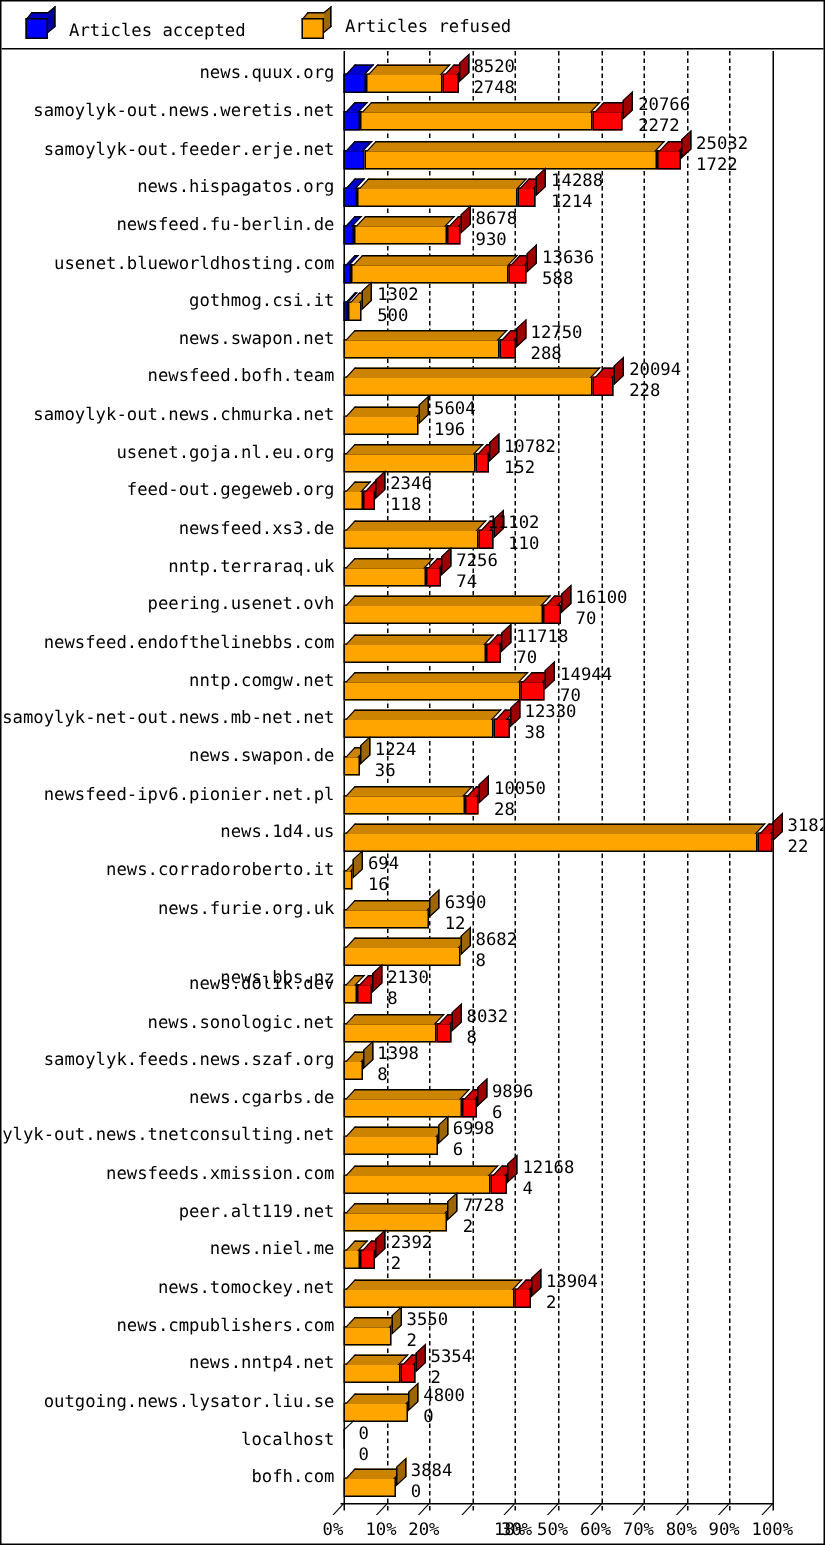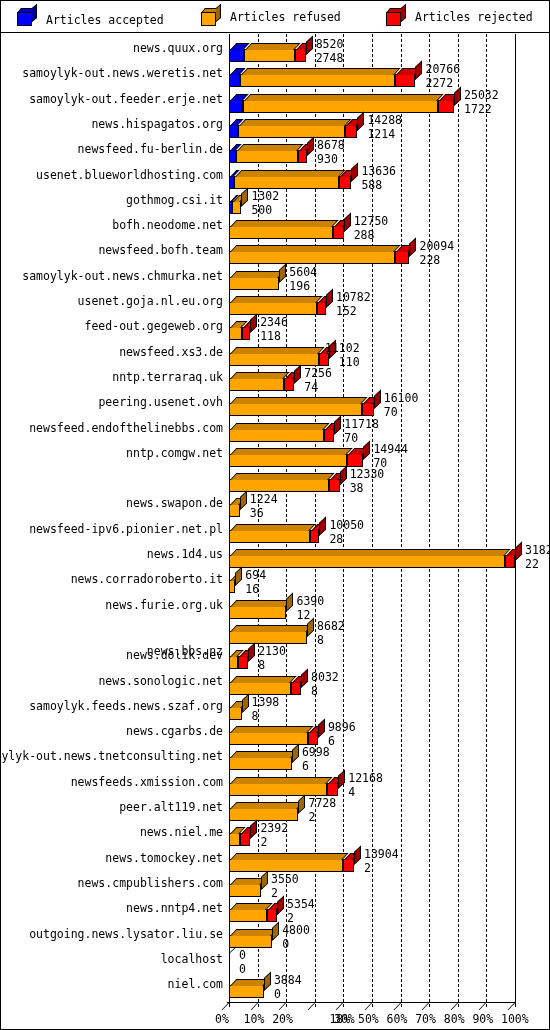--- a/index.html
+++ b/index.html
@@ -55,69 +55,62 @@
         <span class="leg-label">Articles accepted</span>
       </div>
       <div class="leg-item" style="left: 200px;">
         <span class="leg-cube">
           <span class="top" style="background: rgb(199, 129, 0);"></span>
           <span class="side" style="background: rgb(158, 102, 0);"></span>
           <span class="face" style="background: rgb(255, 165, 0);"></span>
         </span>
         <span class="leg-label">Articles refused</span>
       </div>
-      <div class="leg-item" style="left: 385px;">
-        <span class="leg-cube">
-          <span class="top" style="background: rgb(199, 0, 0);"></span>
-          <span class="side" style="background: rgb(158, 0, 0);"></span>
-          <span class="face" style="background: rgb(255, 0, 0);"></span>
-        </span>
-        <span class="leg-label">Articles rejected</span>
-      </div>
     </div>
 
   <div id="plot">
     <div id="ylabels">
         <div class="ylab" style="top: 9px;">news.quux.org</div>
         <div class="ylab" style="top: 34.3px;">samoylyk-out.news.weretis.net</div>
         <div class="ylab" style="top: 59.6px;">samoylyk-out.feeder.erje.net</div>
         <div class="ylab" style="top: 84.9px;">news.hispagatos.org</div>
         <div class="ylab" style="top: 110.2px;">newsfeed.fu-berlin.de</div>
         <div class="ylab" style="top: 135.5px;">usenet.blueworldhosting.com</div>
         <div class="ylab" style="top: 160.8px;">gothmog.csi.it</div>
-        <div class="ylab" style="top: 186.1px;">bofh.neodome.net</div>
+        <div class="ylab" style="top: 186.1px;">news.swapon.net</div>
         <div class="ylab" style="top: 211.4px;">newsfeed.bofh.team</div>
         <div class="ylab" style="top: 236.7px;">samoylyk-out.news.chmurka.net</div>
         <div class="ylab" style="top: 262px;">usenet.goja.nl.eu.org</div>
         <div class="ylab" style="top: 287.3px;">feed-out.gegeweb.org</div>
         <div class="ylab" style="top: 312.6px;">newsfeed.xs3.de</div>
         <div class="ylab" style="top: 337.9px;">nntp.terraraq.uk</div>
         <div class="ylab" style="top: 363.2px;">peering.usenet.ovh</div>
         <div class="ylab" style="top: 388.5px;">newsfeed.endofthelinebbs.com</div>
         <div class="ylab" style="top: 413.8px;">nntp.comgw.net</div>
+        <div class="ylab" style="top: 439.1px;">samoylyk-net-out.news.mb-net.net</div>
         <div class="ylab" style="top: 464.4px;">news.swapon.de</div>
         <div class="ylab" style="top: 489.7px;">newsfeed-ipv6.pionier.net.pl</div>
         <div class="ylab" style="top: 515px;">news.1d4.us</div>
         <div class="ylab" style="top: 540.3px;">news.corradoroberto.it</div>
         <div class="ylab" style="top: 565.6px;">news.furie.org.uk</div>
         <div class="ylab" style="top: 612px;">news.bbs.nz</div>
         <div class="ylab" style="top: 616.2px;">news.dolik.dev</div>
         <div class="ylab" style="top: 641.5px;">news.sonologic.net</div>
         <div class="ylab" style="top: 666.8px;">samoylyk.feeds.news.szaf.org</div>
         <div class="ylab" style="top: 692.1px;">news.cgarbs.de</div>
         <div class="ylab" style="top: 717.4px;">samoylyk-out.news.tnetconsulting.net</div>
         <div class="ylab" style="top: 742.7px;">newsfeeds.xmission.com</div>
         <div class="ylab" style="top: 768px;">peer.alt119.net</div>
         <div class="ylab" style="top: 793.3px;">news.niel.me</div>
         <div class="ylab" style="top: 818.6px;">news.tomockey.net</div>
         <div class="ylab" style="top: 843.9px;">news.cmpublishers.com</div>
         <div class="ylab" style="top: 869.2px;">news.nntp4.net</div>
         <div class="ylab" style="top: 894.5px;">outgoing.news.lysator.liu.se</div>
         <div class="ylab" style="top: 919.8px;">localhost</div>
-        <div class="ylab" style="top: 945.1px;">niel.com</div>
+        <div class="ylab" style="top: 945.1px;">bofh.com</div>
       </div>
     <div id="bars">
         <div class="axis-line" style="left: 2px; height: 973.4px;"></div>
         <div class="grid-dash" style="left: 30.6px; height: 973.4px;"></div>
         <div class="grid-dash" style="left: 59.2px; height: 973.4px;"></div>
         <div class="grid-dash" style="left: 87.8px; height: 973.4px;"></div>
         <div class="grid-dash" style="left: 116.4px; height: 973.4px;"></div>
         <div class="grid-dash" style="left: 145px; height: 973.4px;"></div>
         <div class="grid-dash" style="left: 173.6px; height: 973.4px;"></div>
         <div class="grid-dash" style="left: 202.2px; height: 973.4px;"></div>

